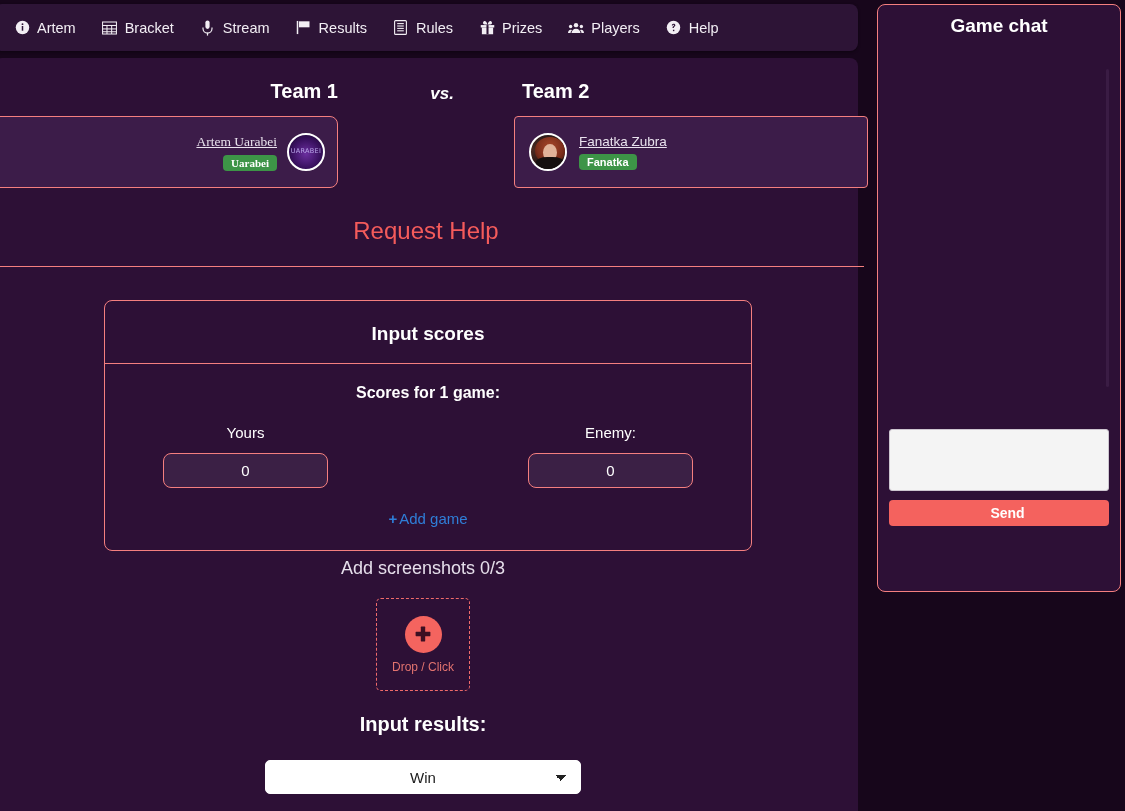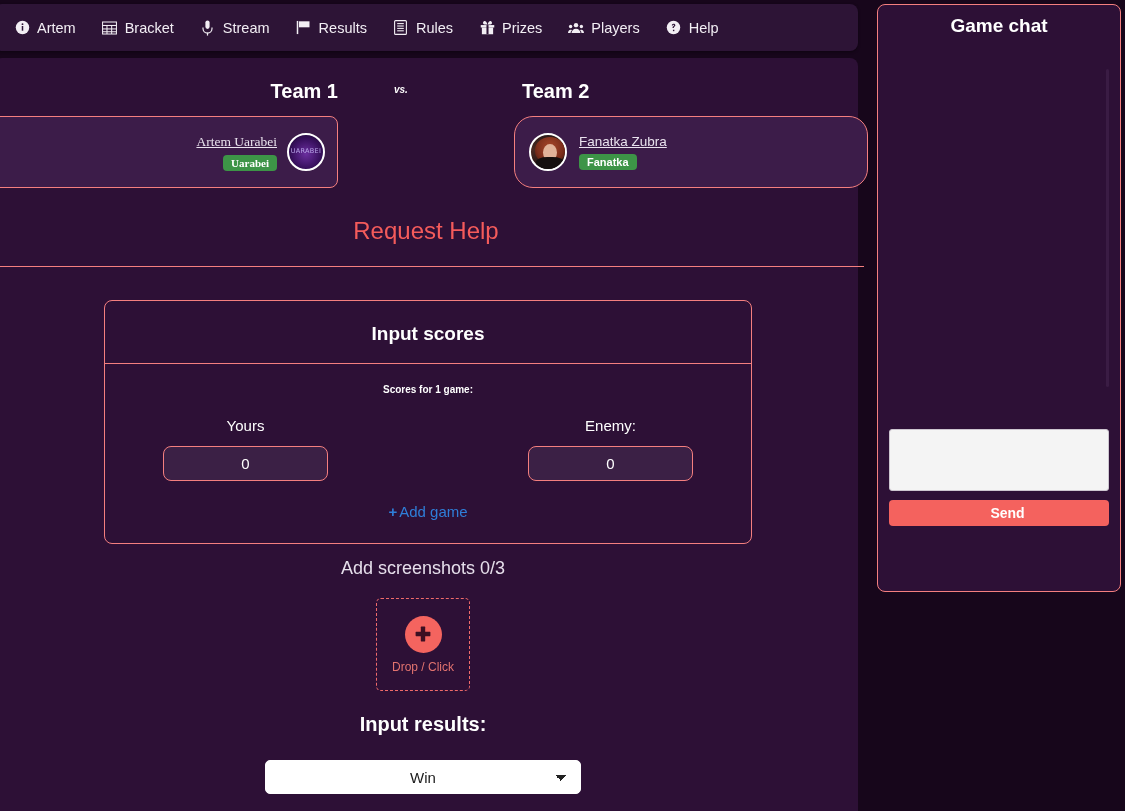--- a/index.html
+++ b/index.html
@@ -76,23 +76,23 @@
     text-align: right;
     padding-right: 36px;
     color: #ffffff;
     font-size: 20px;
     font-weight: bold;
   }
   #vs-label {
     position: absolute;
     left: 400px; top: 26px;
     width: 60px;
-    text-align: left;
-    color: #ffffff;
-    font-size: 10px;
+    text-align: right;
+    color: #ffffff;
+    font-size: 17px;
     font-style: italic;
     font-weight: bold;
   }
   #team2-title {
     position: absolute;
     left: 470px; top: 22px;
     width: 380px;
     text-align: left;
     padding-left: 58px;
     color: #ffffff;
@@ -118,21 +118,21 @@
     left: -10px;
     width: 354px;
     border-radius: 8px;
     justify-content: flex-end;
     padding-right: 12px;
     gap: 10px;
   }
   #player-card-2 {
     left: 520px;
     width: 354px;
-    border-radius: 19px;
+    border-radius: 4px;
     justify-content: flex-start;
     padding-left: 14px;
     gap: 12px;
   }
   .player-info { display: flex; flex-direction: column; }
   .player-info.right { align-items: flex-end; font-family: Liberation Serif, serif; }
   .player-info.left  { align-items: flex-start; }
   .player-name {
     color: #e9e2ee;
     font-size: 13.5px;
@@ -220,21 +220,21 @@
     color: #ffffff;
     font-size: 19px;
     font-weight: bold;
     padding: 22px 0 18px;
     border-bottom: 1px solid #f47f7f;
   }
   #scores-card-body { padding: 20px 0 22px; }
   #scores-subtitle {
     text-align: center;
     color: #ffffff;
-    font-size: 10px;
+    font-size: 16px;
     font-weight: bold;
     margin-bottom: 22px;
   }
   #score-fields {
     display: flex;
     justify-content: space-between;
     padding: 0 58px;
   }
   .score-group { width: 165px; text-align: center; }
   .score-label {

